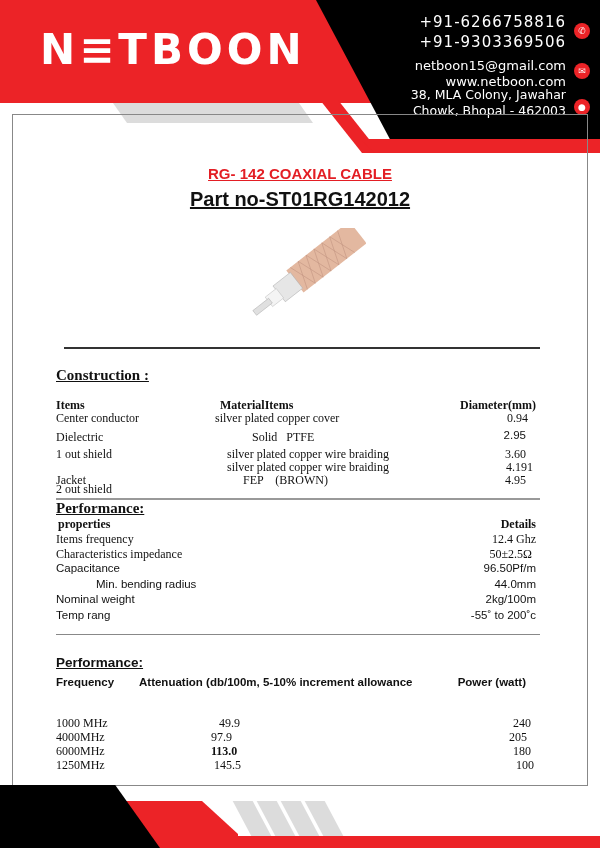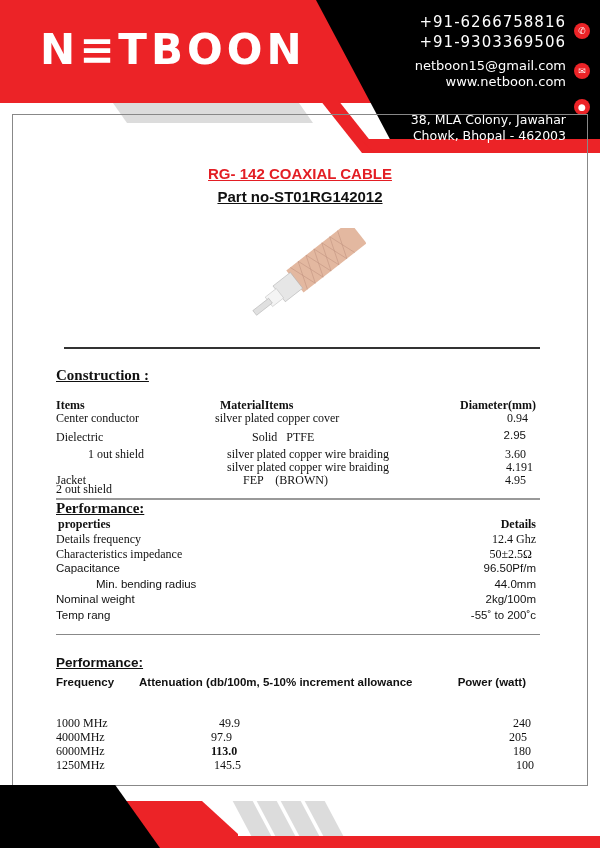--- a/index.html
+++ b/index.html
@@ -14,29 +14,29 @@
   .hdr-red-wedge { position:absolute; left:320px; top:100px; width:60px; height:53px; background:#ec2327;
                clip-path: polygon(0 0, 30% 0, 100% 100%, 70% 100%); }
   .logo { position:absolute; left:40px; top:25px; font-family:"DejaVu Sans", sans-serif; font-weight:bold; font-size:42px; letter-spacing:4px; color:#fff; }
 
   .stripes { position:absolute; top:103px; left:110px; height:20px; }
   .stripe { position:absolute; top:0; width:48px; height:20px; background:#dcdcdc; transform:skewX(35deg); }
 
   .contact { position:absolute; right:34px; text-align:right; color:#fff; font-family:"DejaVu Sans", sans-serif; }
   .c-phone { top:12px; font-size:15px; line-height:20px; letter-spacing:1px; }
   .c-mail { top:58px; font-size:13px; line-height:16px; }
-  .c-addr { top:112px; font-size:12.5px; line-height:16px;margin-left:28px; }
+  .c-addr { top:87px; font-size:12.5px; line-height:16px;margin-left:28px; }
   .c-icon { position:absolute; right:10px; width:16px; height:16px; border-radius:50%; background:#ec2327; color:#fff; font-size:9px; line-height:16px; text-align:center; font-family:"DejaVu Sans", sans-serif; }
 
   
   .frame { position:absolute; left:12px; top:114px; width:574px; height:670px; border:1px solid #888; border-top:1px solid #888; }
 
   .title { position:absolute; left:0; width:600px; text-align:center; font-family:"Liberation Sans", sans-serif; font-weight:bold; text-decoration:underline; }
   .t1 { top:165px; font-size:15px; color:#e31e24; }
-  .t2 { top:188px; font-size:15px; color:#111; }
+  .t2 { top:188px; font-size:20px; color:#111; }
 
   
   .cable { position:absolute; left:238px; top:228px; width:128px; height:96px; }
 
   .rule { position:absolute; height:1px; background:#888; }
   .rule-dark { position:absolute; height:2px; background:#333; }
 
   .sec { position:absolute; font-weight:bold; text-decoration:underline; font-size:15px; }
   .sec-sans { font-family:"Liberation Sans", sans-serif; font-size:13.5px; }
 
@@ -128,21 +128,21 @@
   <div class="cell" style="left:56px; top:411px;">Center conductor</div>
   <div class="cell" style="left:215px; top:411px;">silver plated copper cover</div>
   <div class="cell r" style="right:72px; top:411px;">0.94</div>
 </div>
 <div>
   <div class="cell" style="left:56px; top:430px;">Dielectric</div>
   <div class="cell" style="left:252px; top:430px; white-space:pre;">Solid   PTFE</div>
   <div class="cell r sans" style="right:74px; top:429px;">2.95</div>
 </div>
 <div>
-  <div class="cell" style="left:56px; top:447px;margin-left:32px;">1 out shield</div>
+  <div class="cell" style="left:56px; top:447px;">1 out shield</div>
   <div class="cell" style="left:227px; top:447px;">silver plated copper wire braiding</div>
   <div class="cell r" style="right:74px; top:447px;">3.60</div>
 </div>
 <div>
   <div class="cell" style="left:56px; top:460px;margin-top:22px;">2 out shield</div>
   <div class="cell" style="left:227px; top:460px;">silver plated copper wire braiding</div>
   <div class="cell r" style="right:67px; top:460px;">4.191</div>
 </div>
 <div>
   <div class="cell" style="left:56px; top:473px;">Jacket</div>
@@ -150,21 +150,21 @@
   <div class="cell r" style="right:74px; top:473px;">4.95</div>
 </div>
 
 <div class="rule" style="left:56px; top:498px; width:484px; height:2px; background:#999;"></div>
 
 <div class="sec" style="left:56px; top:500px;">Performance:</div>
 <div class="cell b" style="left:58px; top:517px;">properties</div>
 <div class="cell b r" style="right:64px; top:517px;">Details</div>
 
 <div>
-  <div class="cell" style="left:56px; top:532px;">Details frequency</div>
+  <div class="cell" style="left:56px; top:532px;">Items frequency</div>
   <div class="cell r" style="right:64px; top:532px;">12.4 Ghz</div>
 </div>
 <div>
   <div class="cell" style="left:56px; top:547px;">Characteristics impedance</div>
   <div class="cell r" style="right:68px; top:547px;">50±2.5Ω</div>
 </div>
 <div>
   <div class="cell sans" style="left:56px; top:562px;">Capacitance</div>
   <div class="cell sans r" style="right:64px; top:562px;">96.50Pf/m</div>
 </div>

